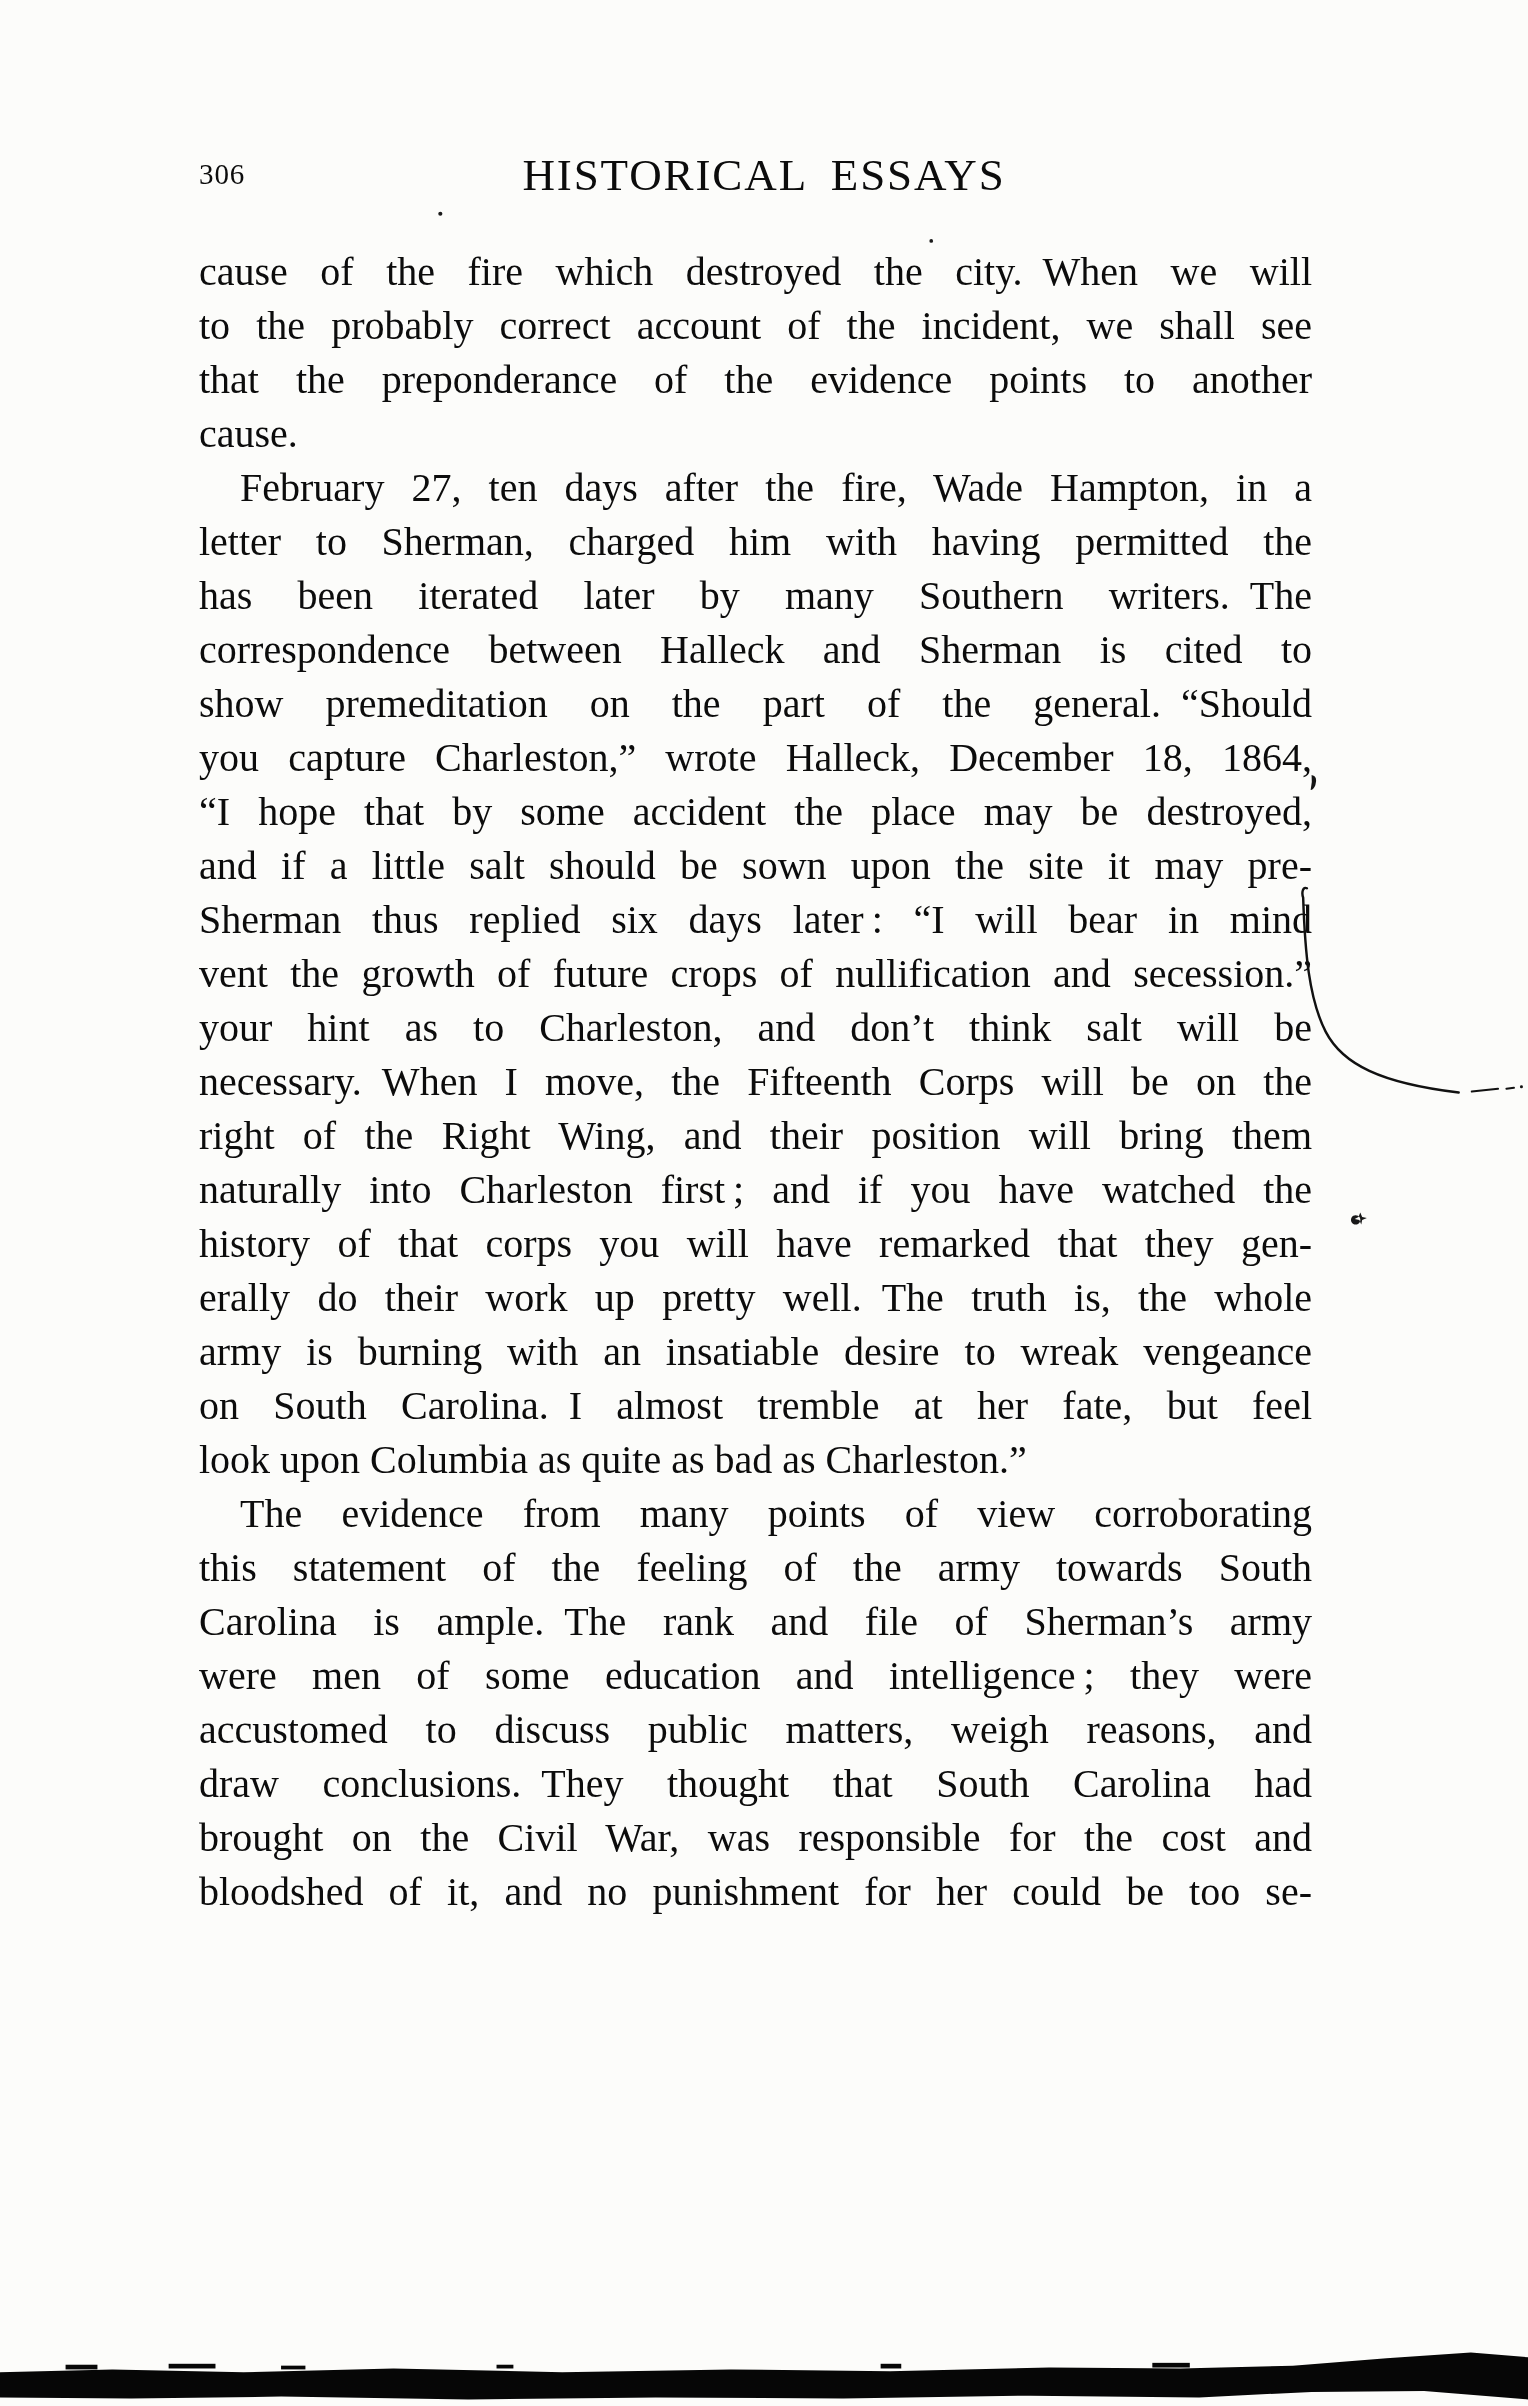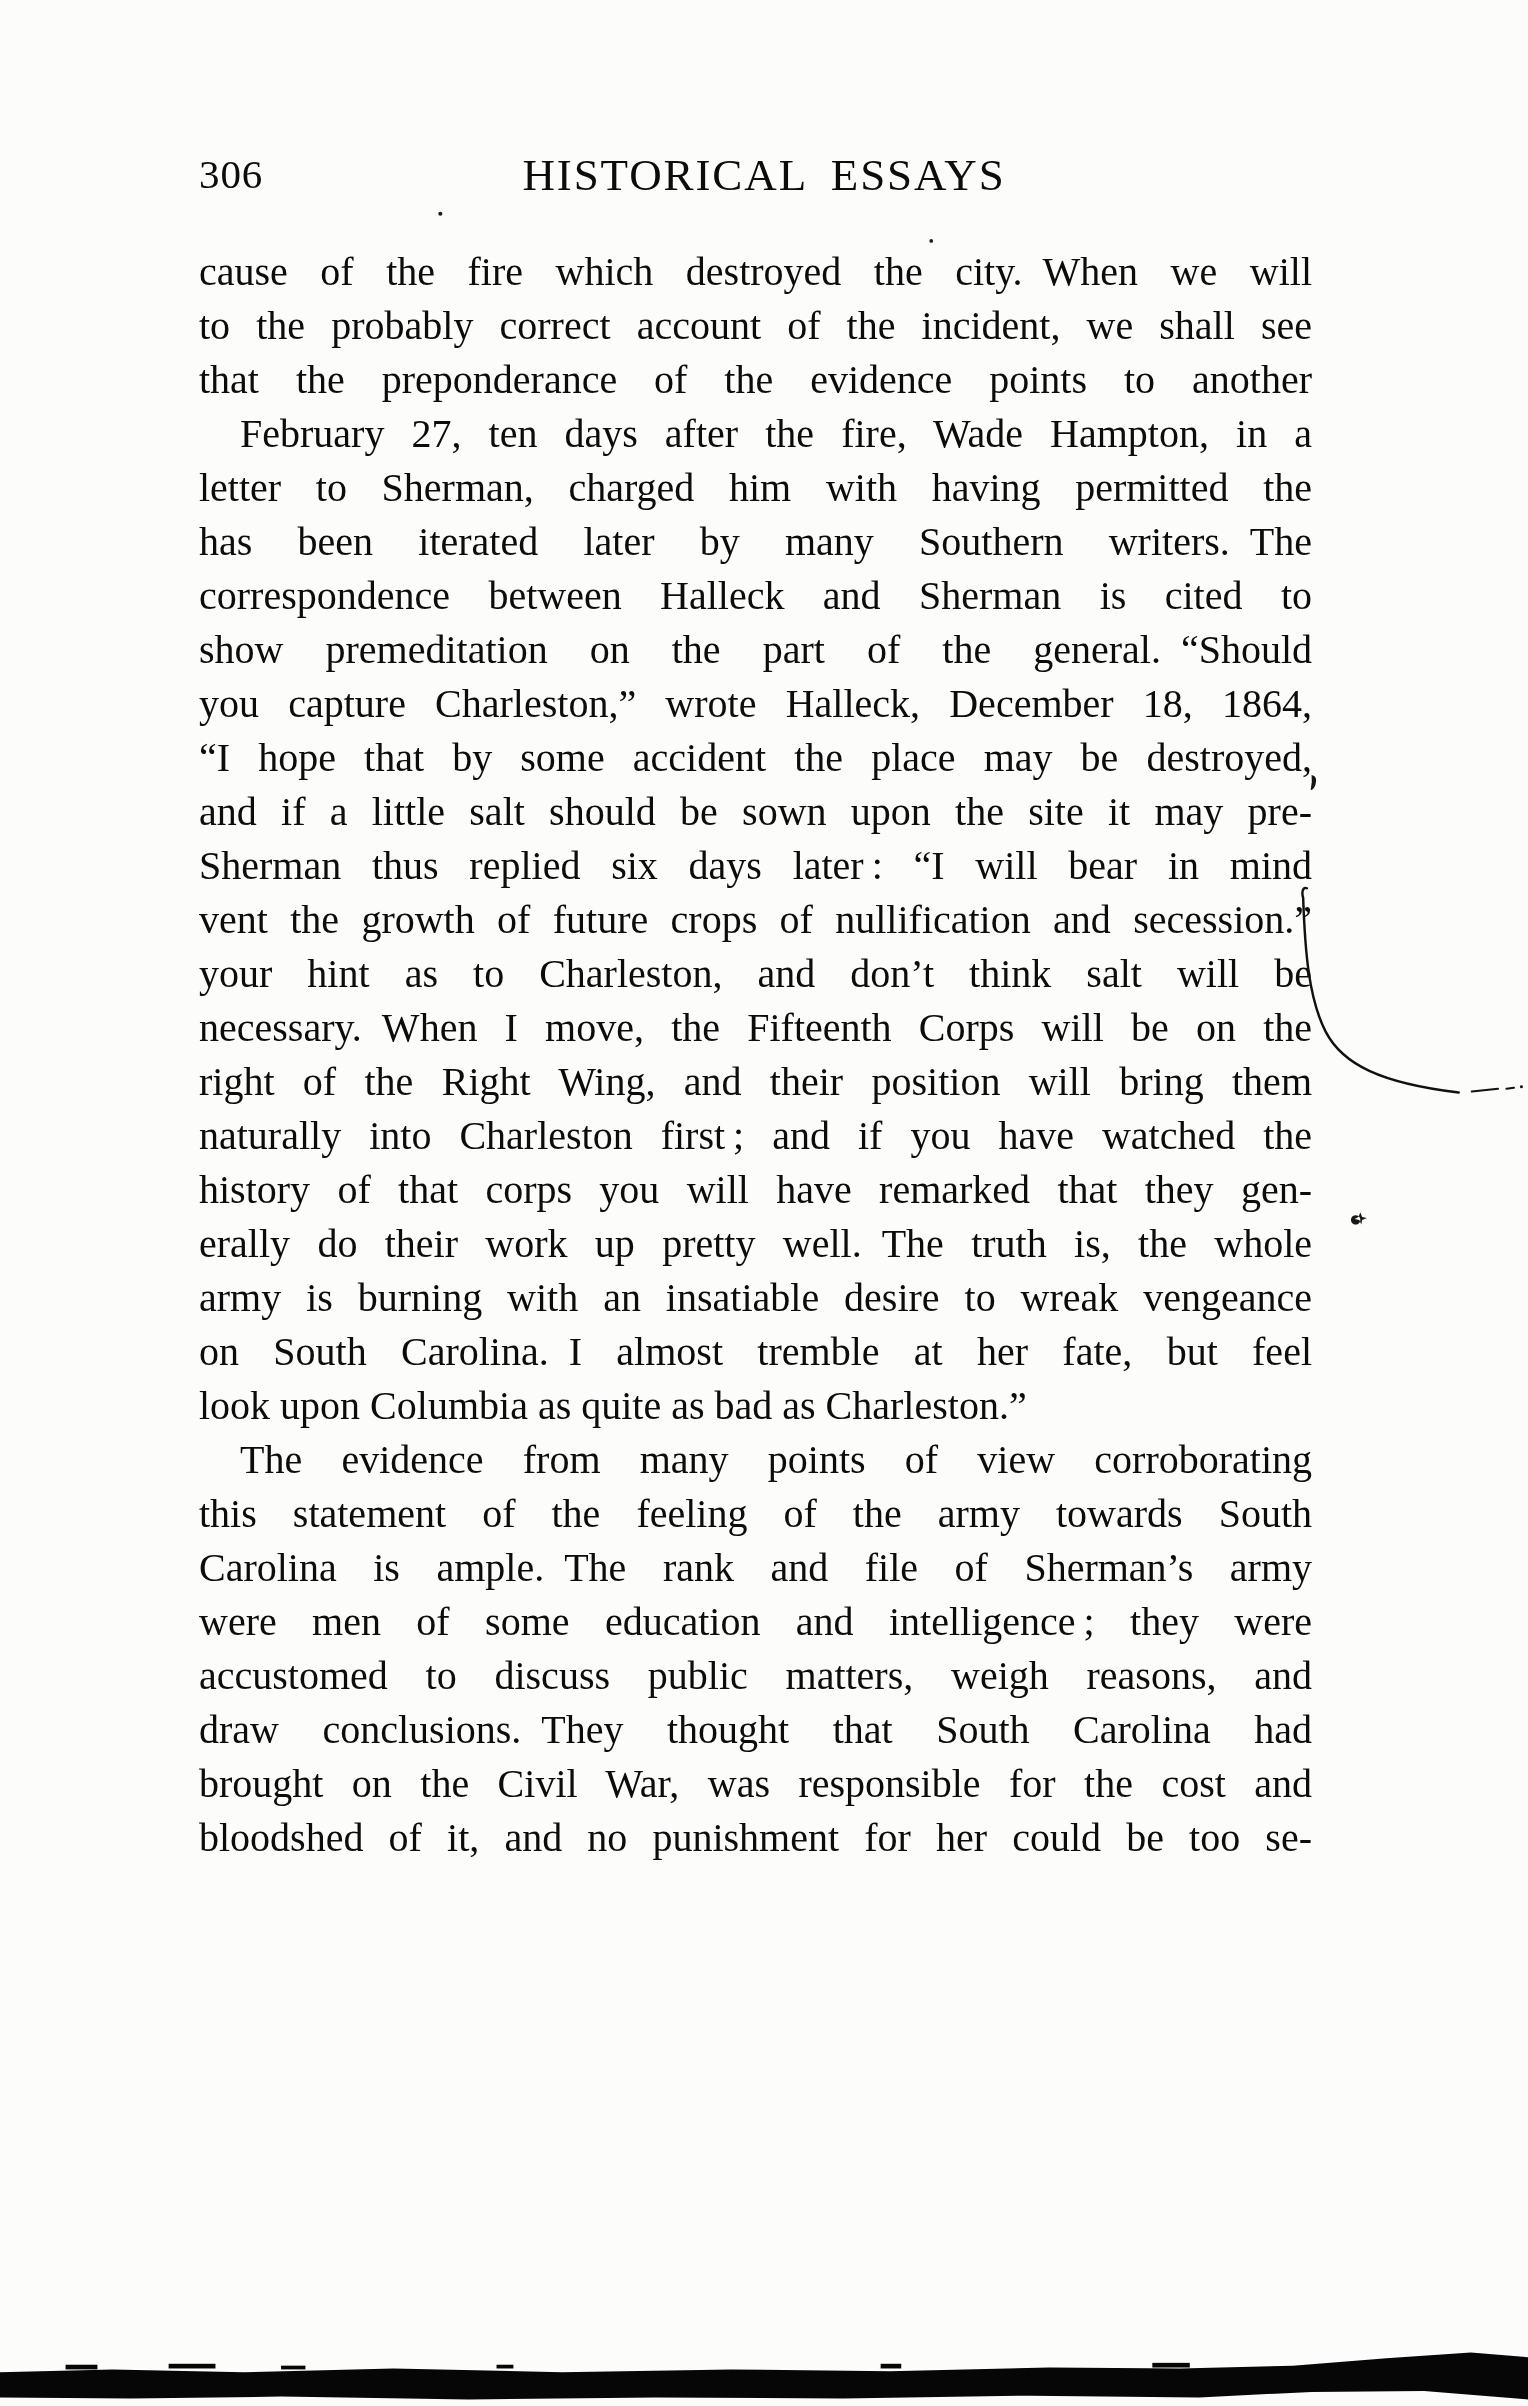--- a/index.html
+++ b/index.html
@@ -14,21 +14,21 @@
     background: #fcfcfa;
     overflow: hidden;
     color: #0c0c0c;
     font-family: "Liberation Serif", "DejaVu Serif", serif;
   }
   
   .folio {
     position: absolute;
     left: 199px;
     top: 154px;
-    font-size: 41px;
+    font-size: 29px;
     line-height: 41px;
     letter-spacing: 0.9px;
     text-align: center;
   }
   .running-head {
     position: absolute;
     left: 0;
     top: 156px;
     width: 100%;
     text-align: center;
@@ -69,20 +69,21 @@
 
 <div class="sheet">
 
   <div class="folio">306</div>
   <div class="running-head">HISTORICAL ESSAYS</div>
 
   <div class="body-text">
     <div class="ln">cause of the fire which destroyed the city. When we will</div>
     <div class="ln">to the probably correct account of the incident, we shall see</div>
     <div class="ln">that the preponderance of the evidence points to another</div>
+    <div class="ln ragged">cause.</div>
     <div class="ln indent">February 27, ten days after the fire, Wade Hampton, in a</div>
     <div class="ln">letter to Sherman, charged him with having permitted the</div>
     <div class="ln">has been iterated later by many Southern writers. The</div>
     <div class="ln">correspondence between Halleck and Sherman is cited to</div>
     <div class="ln">show premeditation on the part of the general. “Should</div>
     <div class="ln">you capture Charleston,” wrote Halleck, December 18, 1864,</div>
     <div class="ln">“I hope that by some accident the place may be destroyed,</div>
     <div class="ln">and if a little salt should be sown upon the site it may pre-</div>
     <div class="ln">Sherman thus replied six days later : “I will bear in mind</div>
     <div class="ln">vent the growth of future crops of nullification and secession.”</div>

